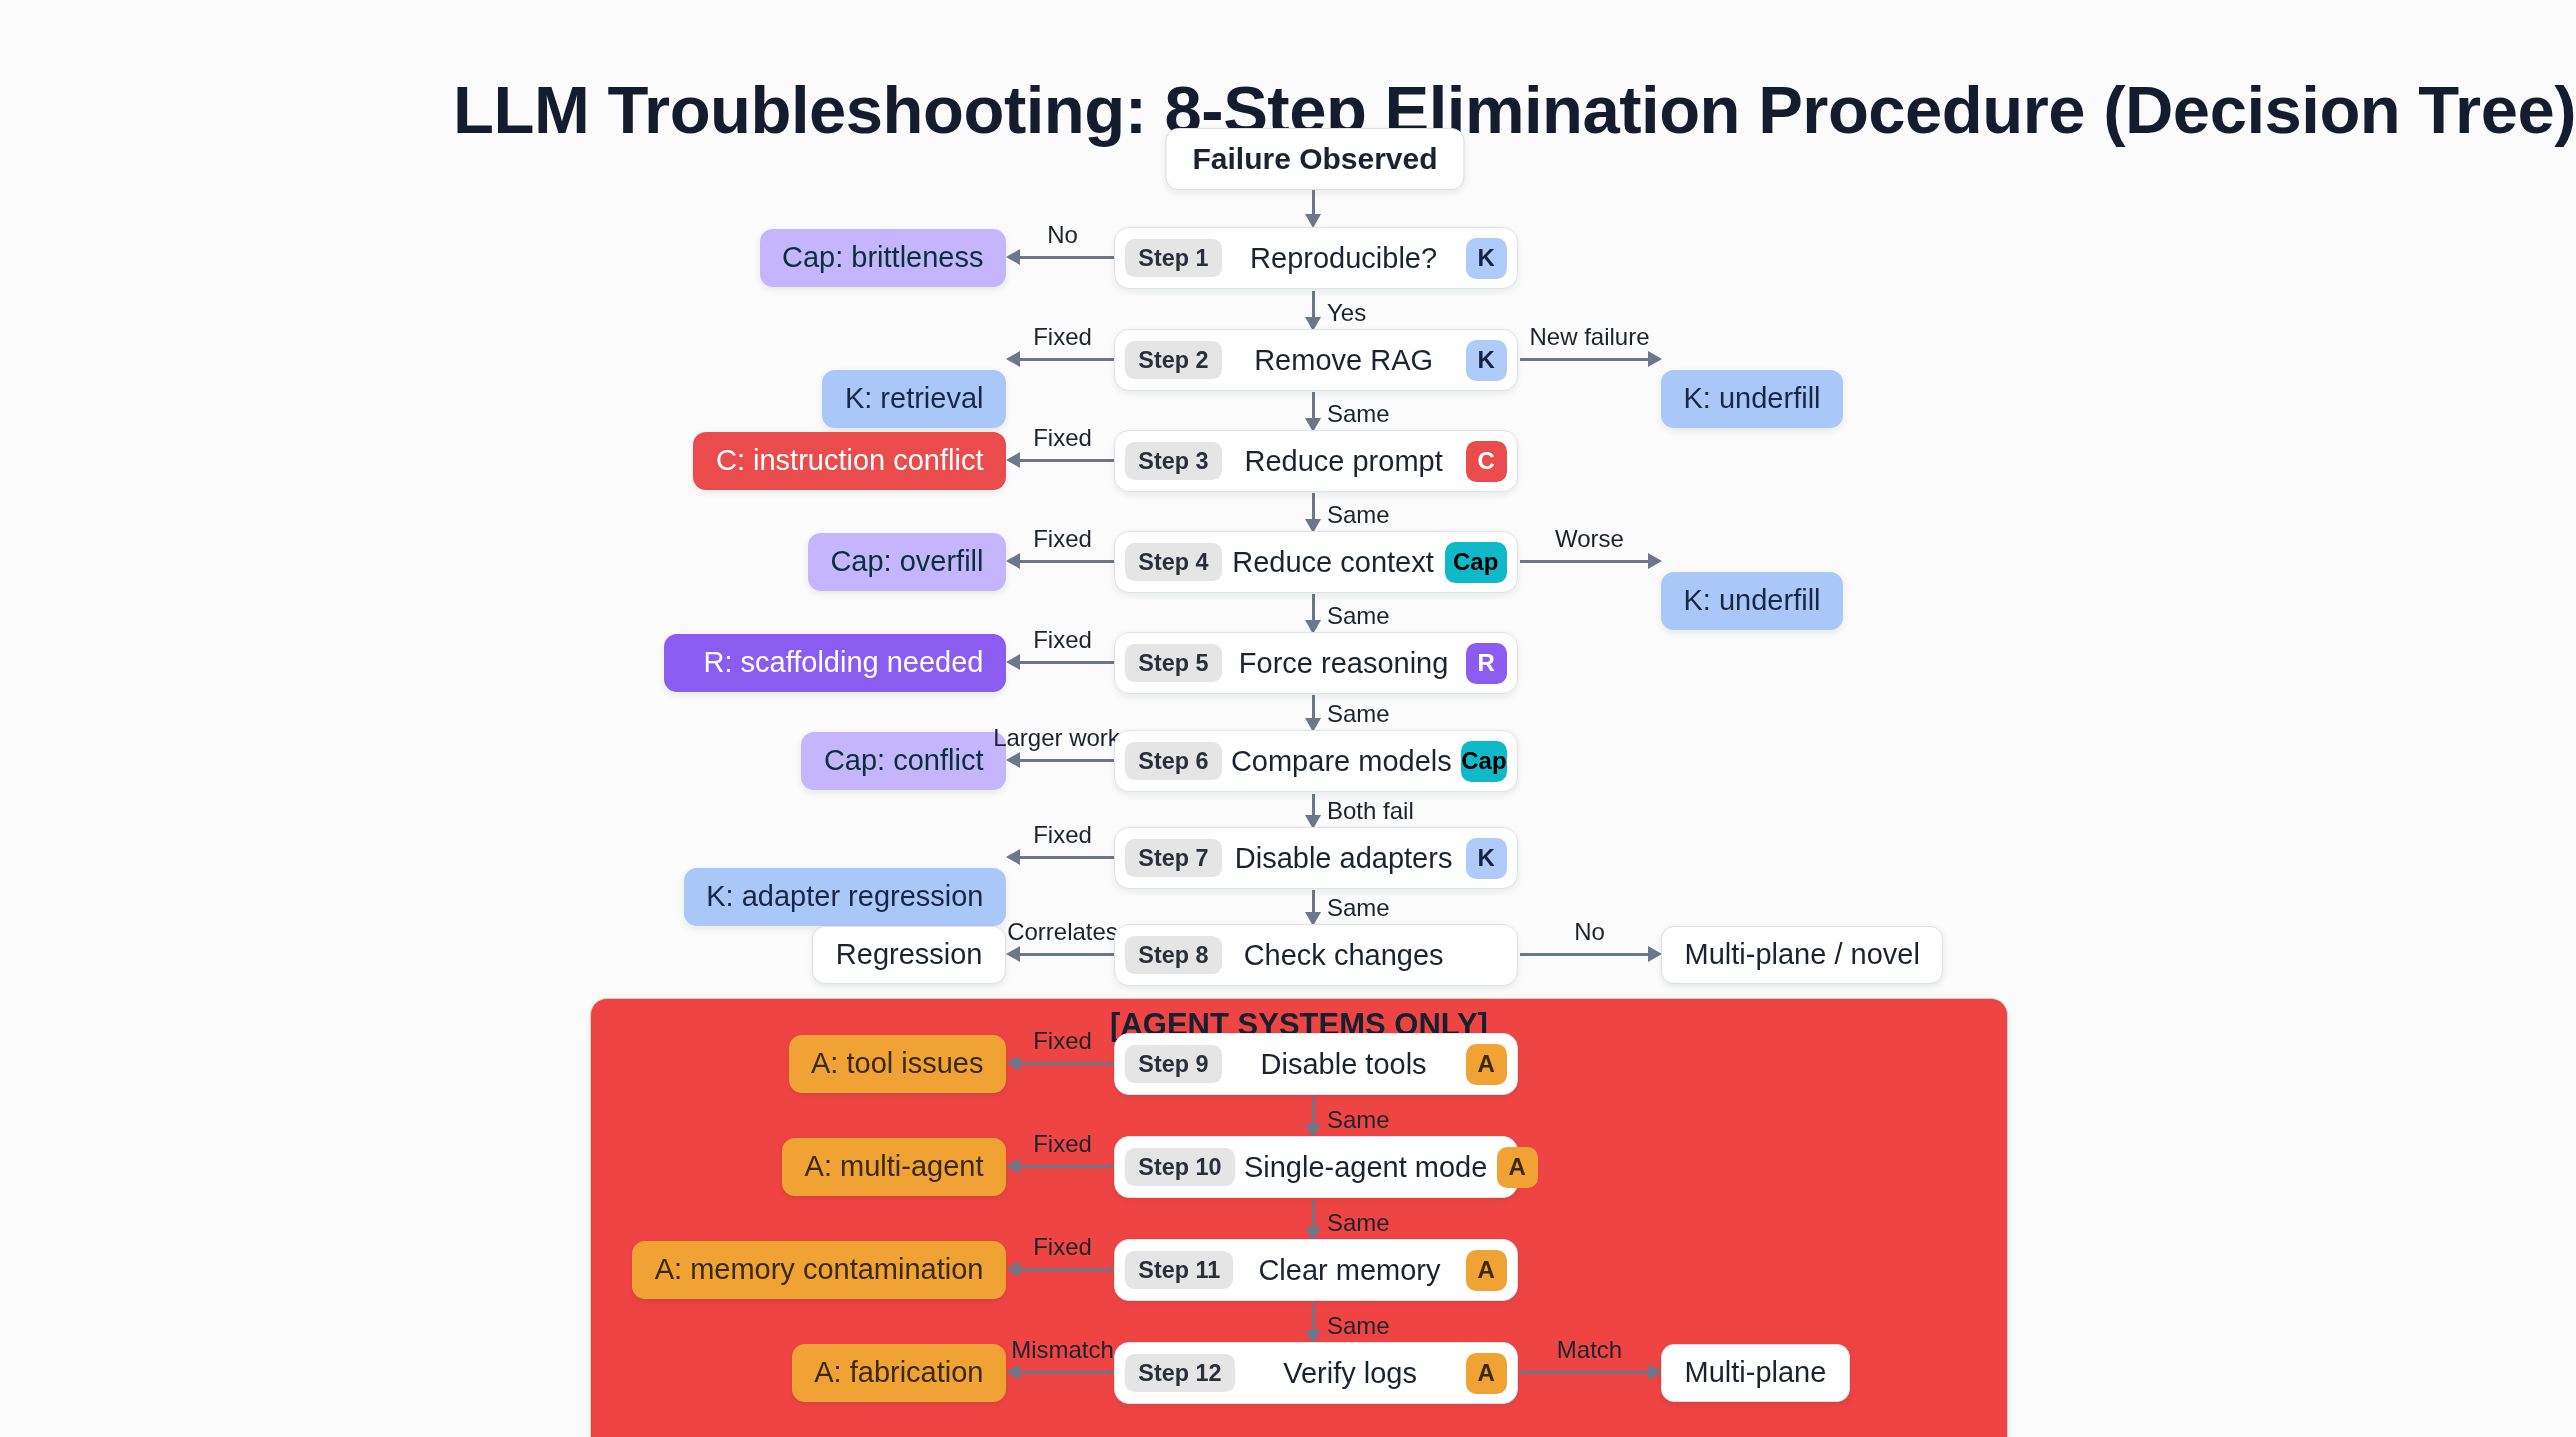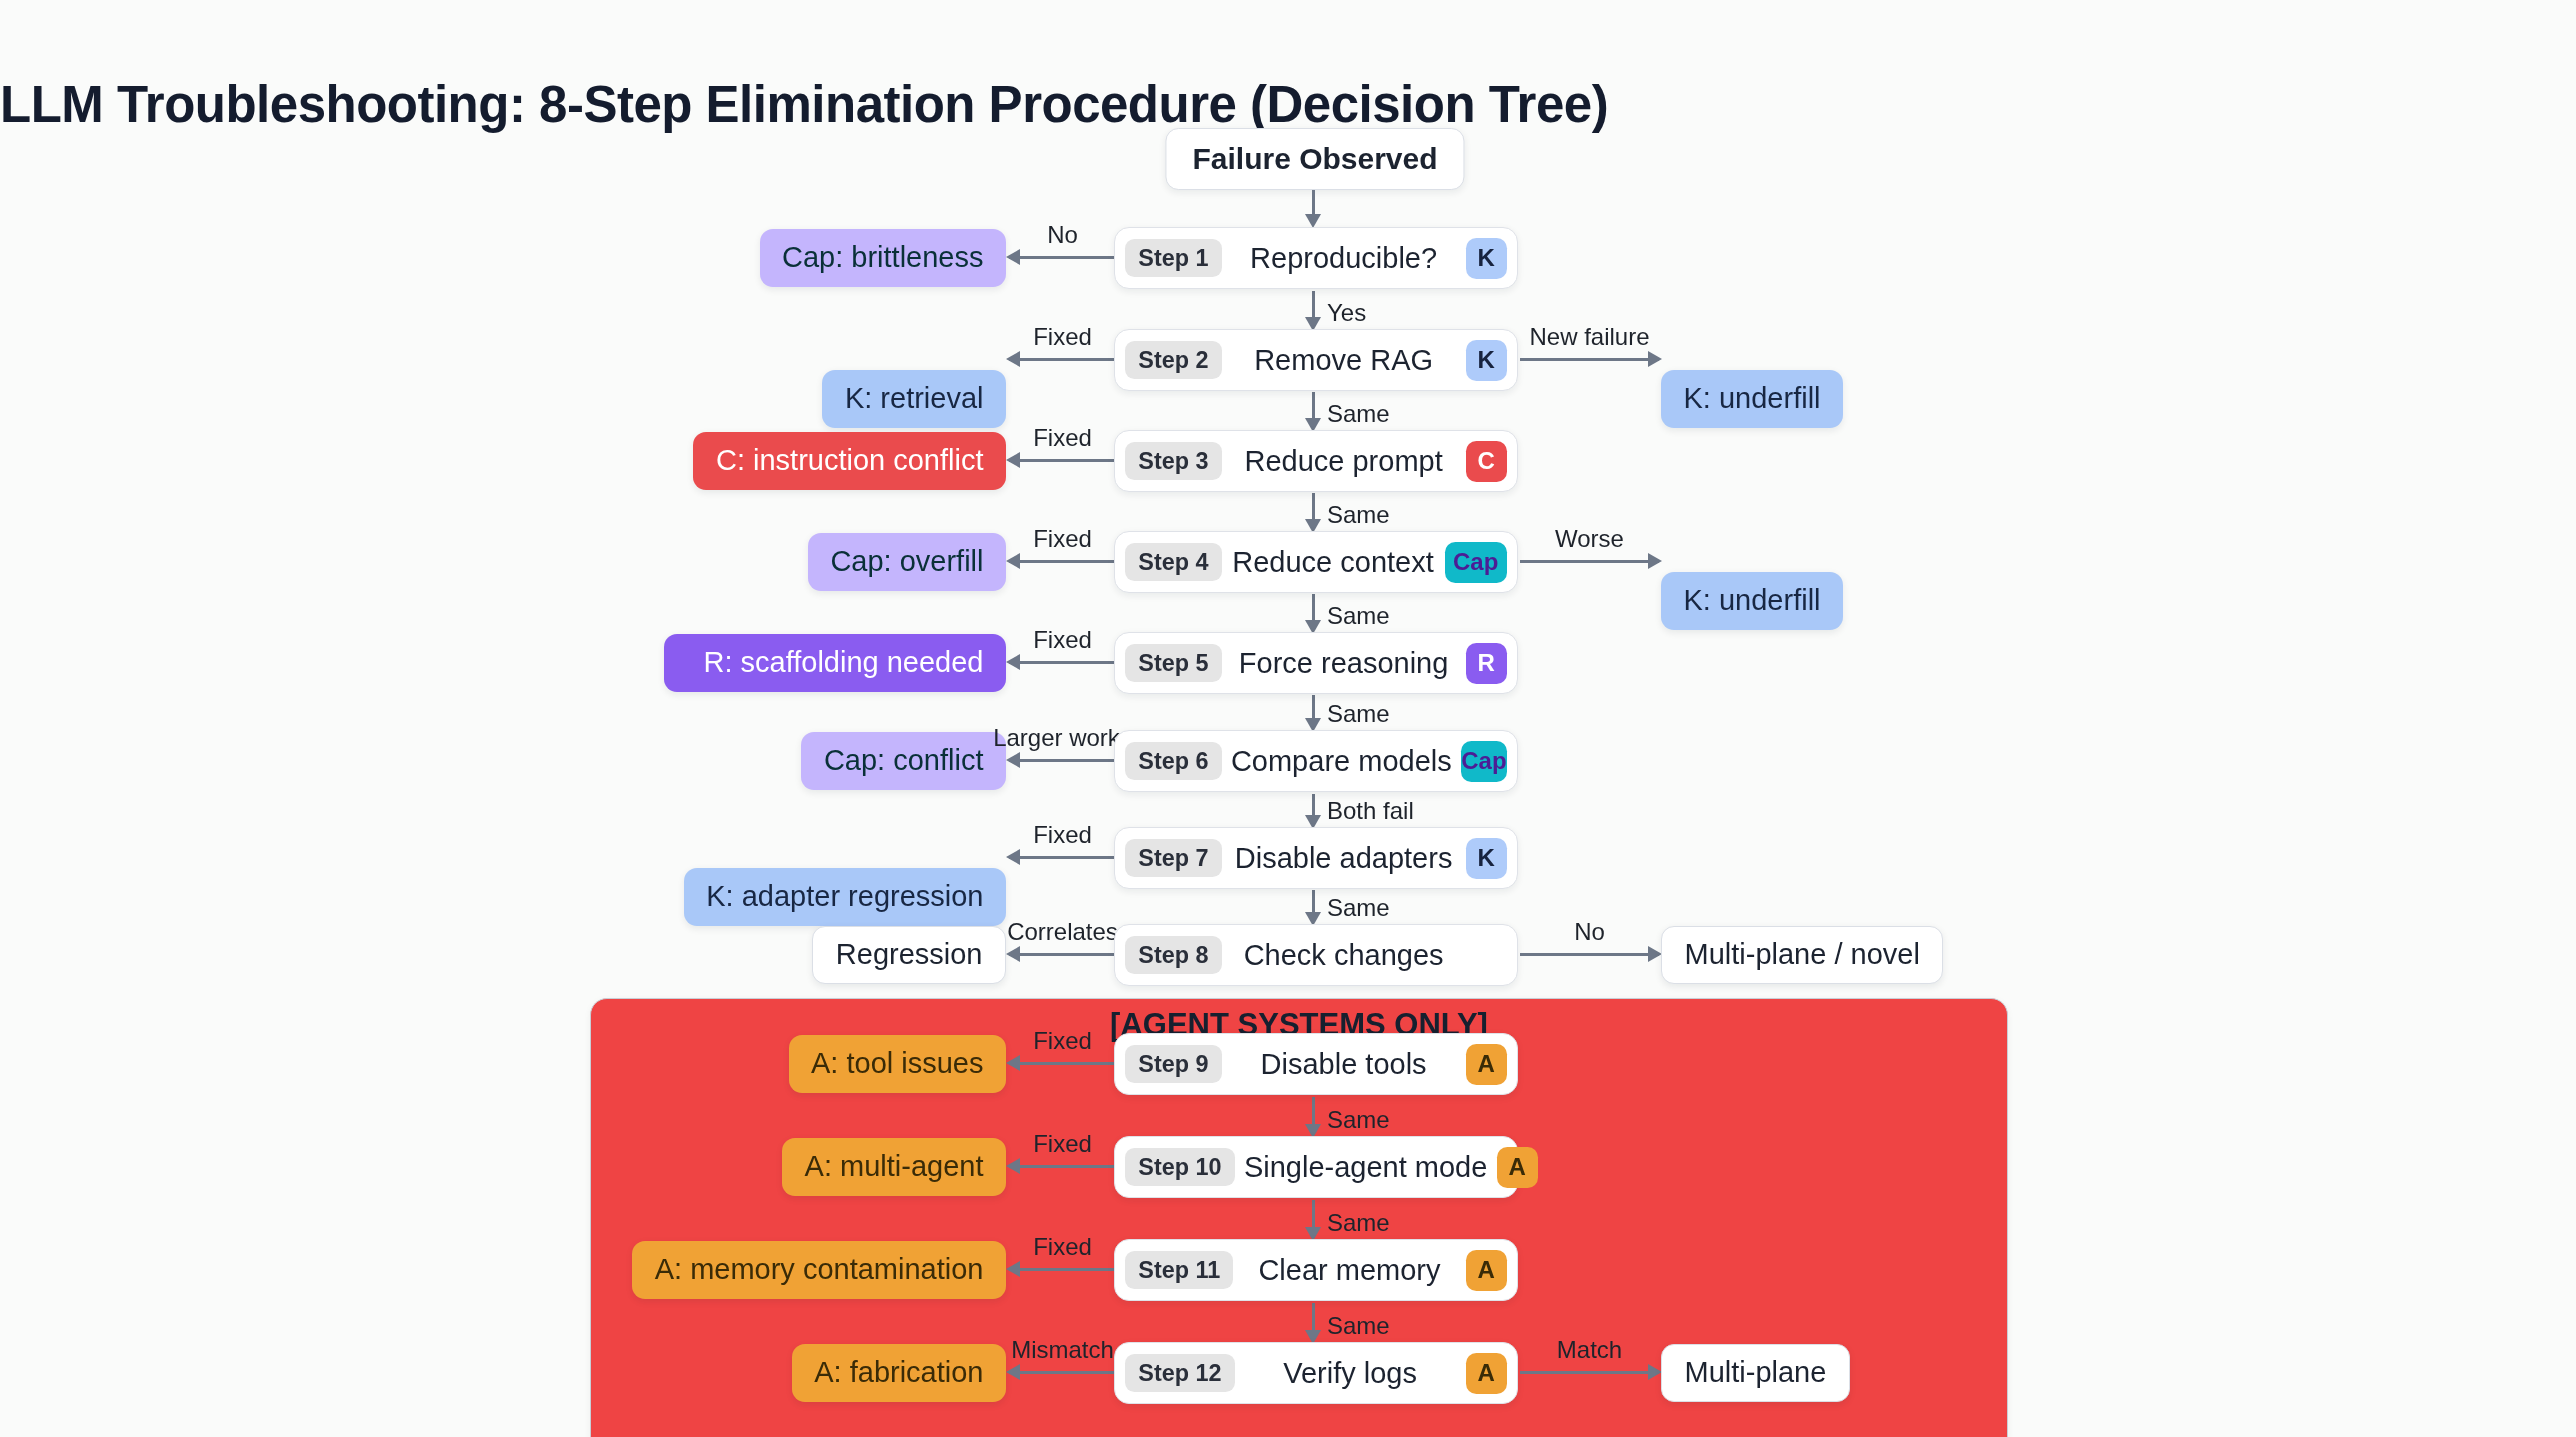--- a/index.html
+++ b/index.html
@@ -1,20 +1,20 @@
 <!DOCTYPE html>
 <html style="font-size:15px"><head>
 <meta charset="utf-8">
 <style>
   html,body{margin:0;padding:0;}
   body{font-family:"Liberation Sans", sans-serif; background:#ffffff;}
   .canvas{position:relative;width:2576px;height:1438px;background:#fafbfa;overflow:hidden;}
 
-  .page-title{position:absolute;top:41px;left:0;width:100%;text-align:left;
-    font-size:51px;font-weight:800;color:#141c2e;letter-spacing:-0.5px;}
+  .page-title{position:absolute;top:26px;left:0;width:100%;text-align:right;
+    font-size:67px;font-weight:800;color:#141c2e;letter-spacing:-0.5px;}
 
   
   .root-node{position:absolute;top:128px;left:1315px;transform:translateX(-50%);
     height:60px;display:flex;align-items:center;padding:0 26px;background:#ffffff;
     border:1.9px solid #dbdfe6;border-radius:13px;font-size:30px;font-weight:600;color:#1c2330;
     box-shadow:0 2.8px 7.5px rgba(15,23,42,0.07);white-space:nowrap;}
 
   
   .agent-panel{position:absolute;left:590px;top:998px;width:1418px;height:476px;
     background:#ef4444;border:1.9px solid #c9ced6;border-radius:17px;box-sizing:border-box;
@@ -26,21 +26,21 @@
   .step-box{position:absolute;left:1114px;top:0;width:404px;height:62px;box-sizing:border-box;
     display:flex;align-items:center;gap:9.4px;padding:0 10.3px;background:#ffffff;
     border:1.9px solid #dfe2e8;border-radius:15px;box-shadow:0 2.8px 7.5px rgba(15,23,42,0.07);}
   .chip{background:#e5e5e5;color:#2a2f3a;border-radius:9.4px;padding:5.6px 13px;
     font-size:23.4px;font-weight:600;white-space:nowrap;}
   .action{flex:1;text-align:center;font-size:29px;font-weight:500;color:#1c2330;white-space:nowrap;}
   .badge{min-width:41px;height:41px;box-sizing:border-box;display:flex;align-items:center;justify-content:center;
     border-radius:10.3px;font-size:24px;font-weight:700;padding:0 8.4px;white-space:nowrap;}
   .badge.bk{background:#aecbfa;color:#17233f;}
   .badge.bc{background:#ea4b4d;color:#ffffff;}
-  .badge.bcap{background:#10b9c9;color:#4c1d95;}
+  .badge.bcap{background:#10b9c9;color:#000000;}
   .badge.br{background:#8a5cf0;color:#ffffff;}
   .badge.ba{background:#f0a235;color:#3a2b07;}
   .badge.spacer{background:transparent;}
 
   .outcome{position:absolute;top:1.9px;height:58px;display:flex;align-items:center;
     padding:0 22.5px;border-radius:13px;font-size:29px;font-weight:500;white-space:nowrap;
     box-shadow:0 2.8px 7.5px rgba(15,23,42,0.08);}
   .outcome.left{right:1570px;}
   .outcome.right{left:1661px;}
   .outcome.teal{background:#c4b5fd;color:#0a3038;}

